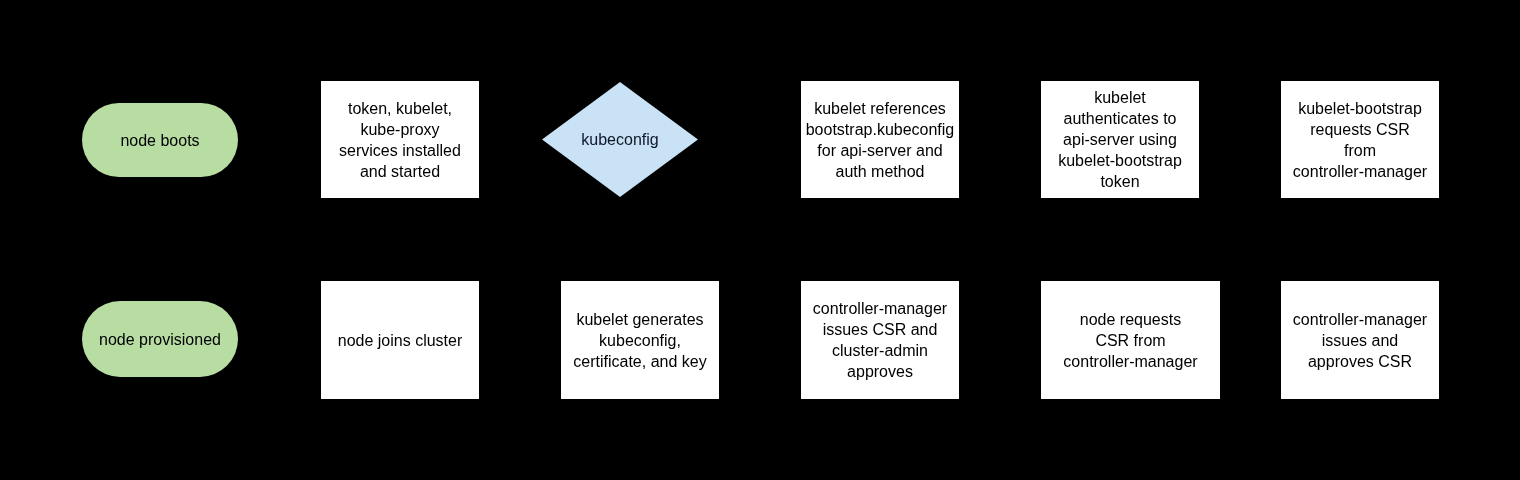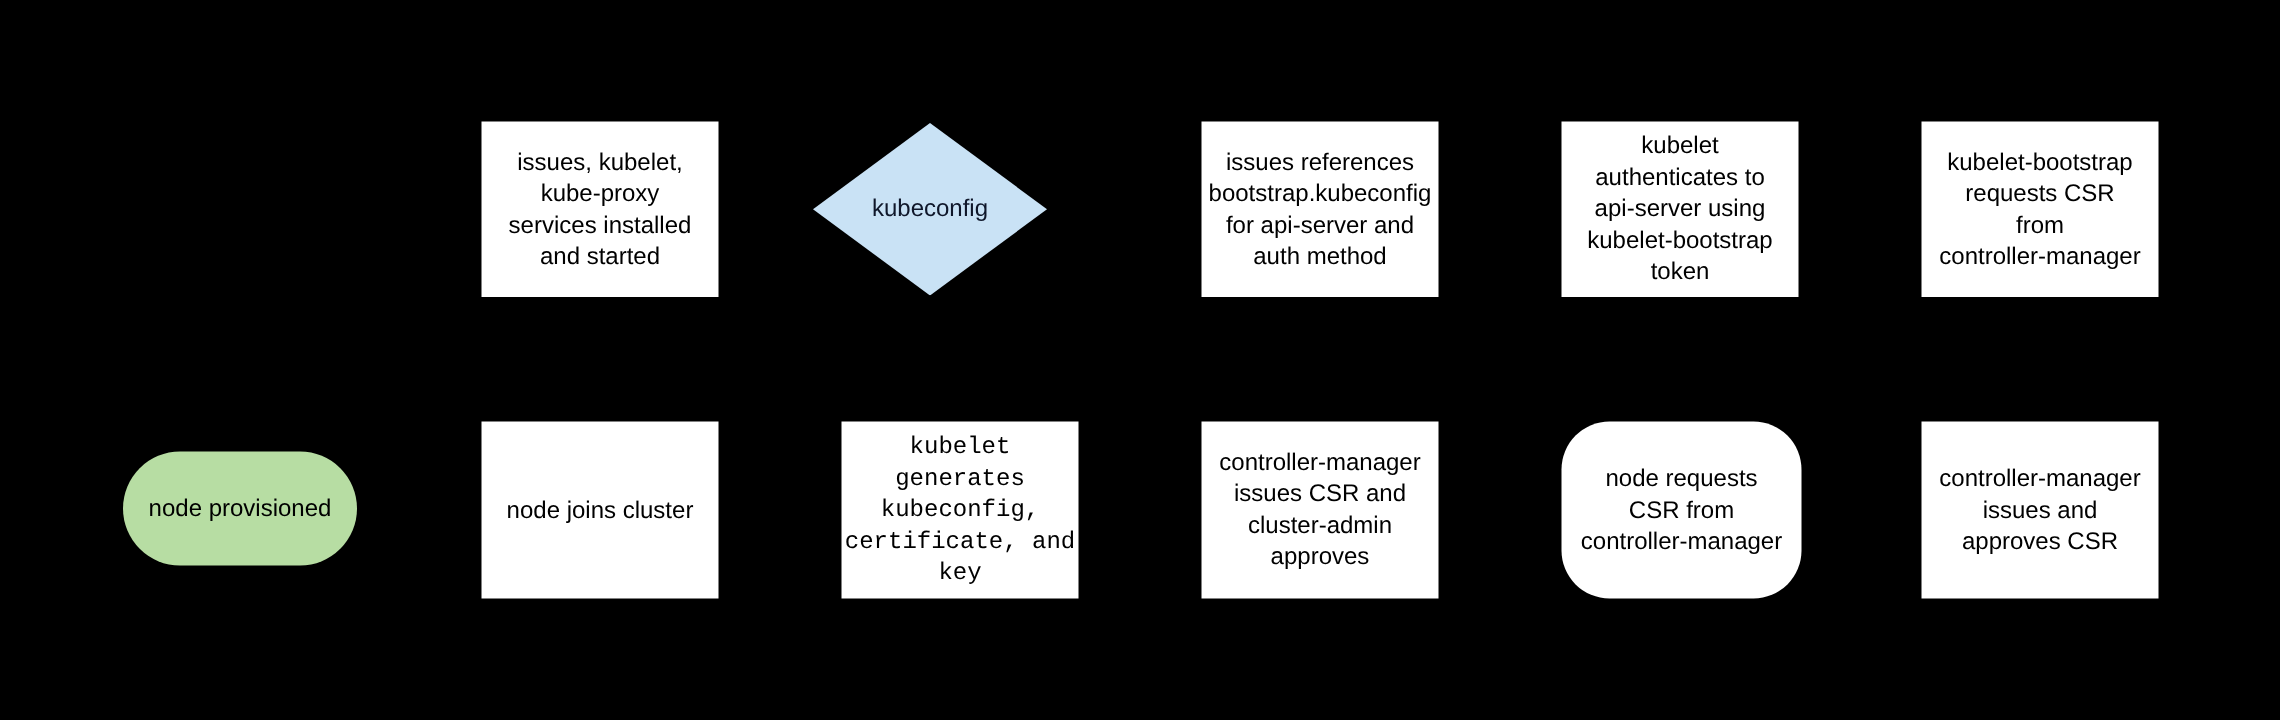--- a/index.html
+++ b/index.html
@@ -38,34 +38,37 @@
   }
   .process {
     overflow: hidden;
   }
 </style>
 </head>
 <body>
 
 <div class="canvas" style="background-color: rgb(0, 0, 0);">
 
+  <div class="node terminal" style="left: 82px; top: 103px; width: 156px; height: 74px; background-color: rgb(183, 221, 163); color: rgb(0, 0, 0);">
+    <span class="label">node boots</span>
+  </div>
 
   <div class="node process" style="left: 321px; top: 81px; width: 158px; height: 117px; background-color: rgb(255, 255, 255); color: rgb(0, 0, 0);">
-    <span class="label">issues, kubelet,
+    <span class="label">token, kubelet,
 kube-proxy
 services installed
 and started</span>
   </div>
 
   <div class="node decision" style="left: 542px; top: 82px; width: 156px; height: 115px; background-color: rgb(201, 226, 245); color: #0f172a;">
     <span class="label">kubeconfig</span>
   </div>
 
   <div class="node process" style="left: 801px; top: 81px; width: 158px; height: 117px; background-color: rgb(255, 255, 255); color: rgb(0, 0, 0);">
-    <span class="label">issues references
+    <span class="label">kubelet references
 bootstrap.kubeconfig
 for api-server and
 auth method</span>
   </div>
 
   <div class="node process" style="left: 1041px; top: 81px; width: 158px; height: 117px; background-color: rgb(255, 255, 255); color: rgb(0, 0, 0); text-align: center;">
     <span class="label">kubelet
 authenticates to
 api-server using
 kubelet-bootstrap
@@ -80,34 +83,34 @@
   </div>
 
   <div class="node process" style="left: 321px; top: 281px; width: 158px; height: 118px; background-color: rgb(255, 255, 255); color: rgb(0, 0, 0);">
     <span class="label">node joins cluster</span>
   </div>
 
   <div class="node terminal" style="left: 82px; top: 301px; width: 156px; height: 76px; background-color: rgb(183, 221, 163); color: rgb(0, 0, 0);">
     <span class="label">node provisioned</span>
   </div>
 
-  <div class="node process" style="left: 561px; top: 281px; width: 158px; height: 118px; background-color: rgb(255, 255, 255); color: rgb(0, 0, 0); font-family: Liberation Mono, monospace;">
+  <div class="node process" style="left: 561px; top: 281px; width: 158px; height: 118px; background-color: rgb(255, 255, 255); color: rgb(0, 0, 0);">
     <span class="label">kubelet generates
 kubeconfig,
 certificate, and key</span>
   </div>
 
   <div class="node process" style="left: 801px; top: 281px; width: 158px; height: 118px; background-color: rgb(255, 255, 255); color: rgb(0, 0, 0);">
     <span class="label">controller-manager
 issues CSR and
 cluster-admin
 approves</span>
   </div>
 
-  <div class="node process" style="left: 1041px; top: 281px; width: 160px; height: 118px; background-color: rgb(255, 255, 255); color: rgb(0, 0, 0); border-radius: 32px;">
+  <div class="node process" style="left: 1041px; top: 281px; width: 179px; height: 118px; background-color: rgb(255, 255, 255); color: rgb(0, 0, 0);">
     <span class="label">node requests
 CSR from
 controller-manager</span>
   </div>
 
   <div class="node process" style="left: 1281px; top: 281px; width: 158px; height: 118px; background-color: rgb(255, 255, 255); color: rgb(0, 0, 0);">
     <span class="label">controller-manager
 issues and
 approves CSR</span>
   </div>

